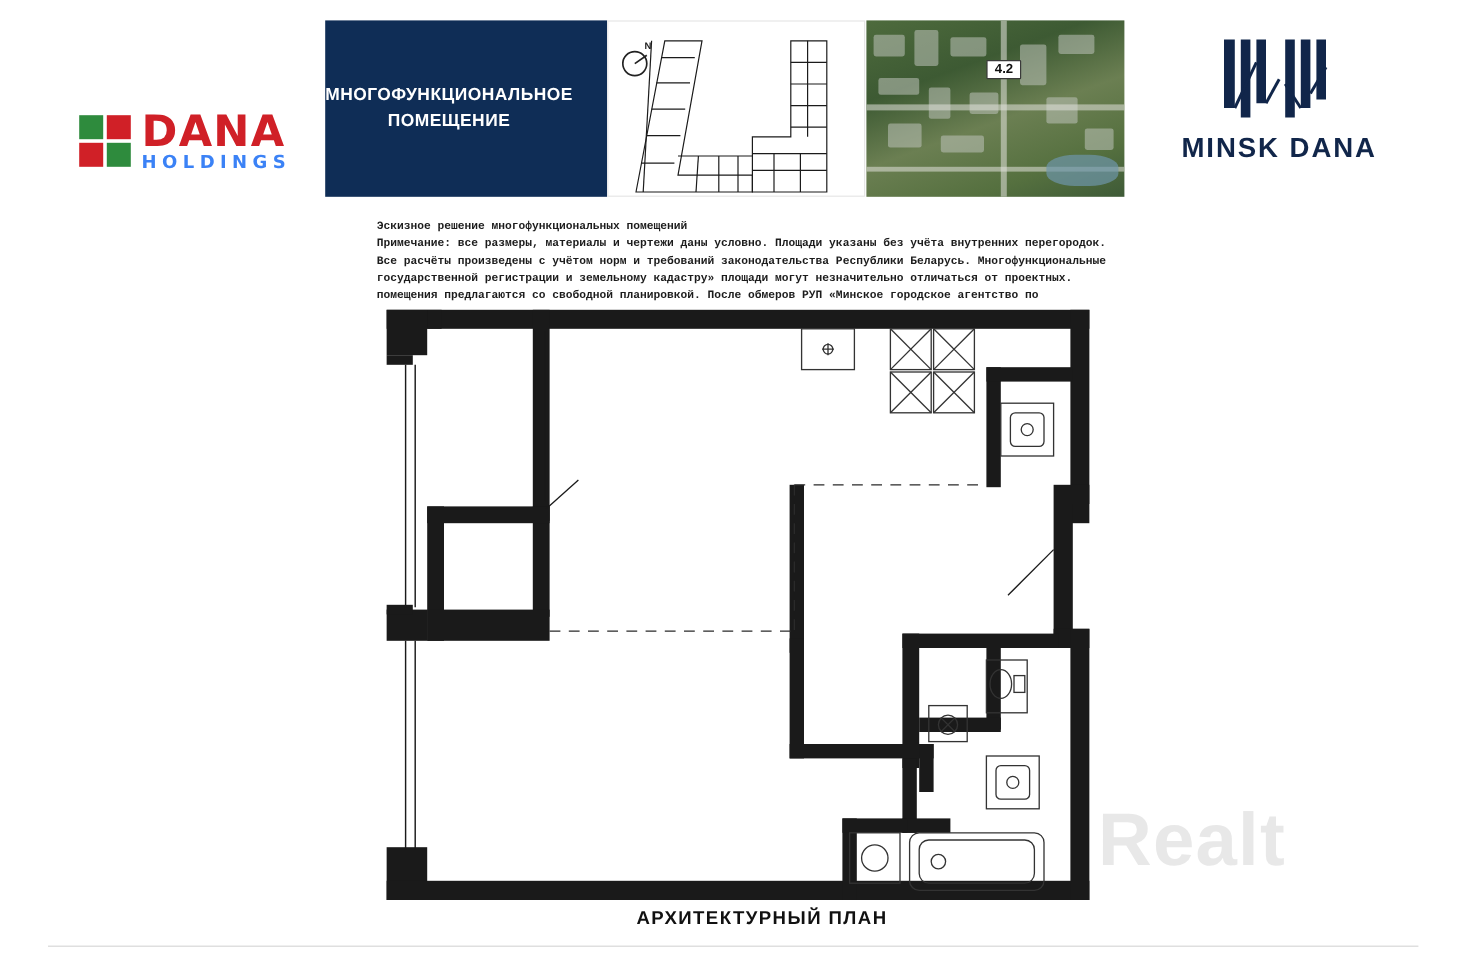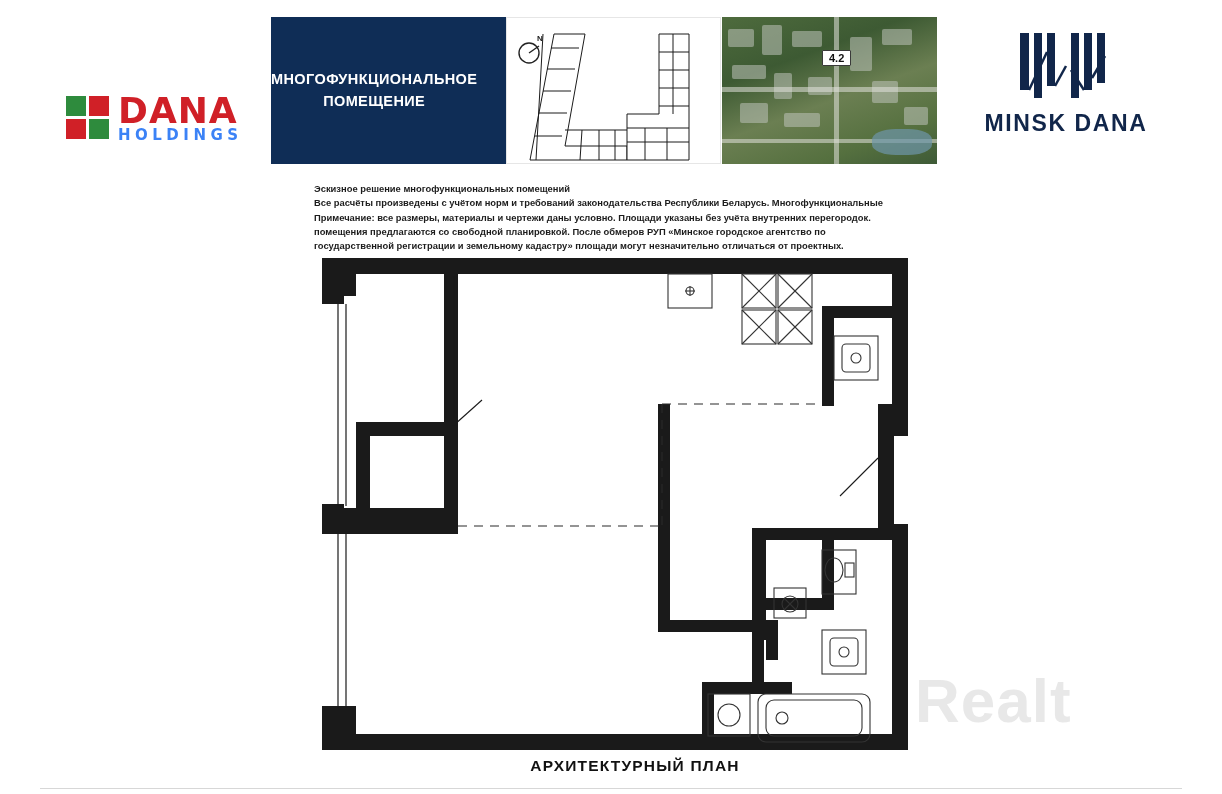--- a/index.html
+++ b/index.html
@@ -163,21 +163,21 @@
   
   .note {
     position: absolute;
     left: 314px; top: 182px;
     width: 625px;
     font-size: 9.4px;
     line-height: 1.52;
     color: #1c1c1c;
     font-weight: 600;
   }
-  .note p { margin: 0; }
+  .note p { margin: 0; font-family: Liberation Mono, monospace; }
 
   
   .plan-wrap {
     position: absolute;
     left: 322px; top: 258px;
     width: 586px; height: 492px;
   }
   .plan-svg { display: block; }
 
   .watermark {
@@ -309,24 +309,24 @@
           <path d="M55 42 L68 62"></path>
           <path d="M76 50 L89 28"></path>
         </g>
       </svg>
       <div class="mw-text">MINSK DANA</div>
     </div>
   </div>
 
   <div class="note">
     <p>Эскизное решение многофункциональных помещений</p>
+    <p>Примечание: все размеры, материалы и чертежи даны условно. Площади указаны без учёта внутренних перегородок.</p>
     <p>Все расчёты произведены с учётом норм и требований законодательства Республики Беларусь. Многофункциональные</p>
-    <p>Примечание: все размеры, материалы и чертежи даны условно. Площади указаны без учёта внутренних перегородок.</p>
+    <p>государственной регистрации и земельному кадастру» площади могут незначительно отличаться от проектных.</p>
     <p>помещения предлагаются со свободной планировкой. После обмеров РУП «Минское городское агентство по</p>
-    <p>государственной регистрации и земельному кадастру» площади могут незначительно отличаться от проектных.</p>
   </div>
 
   <div class="plan-wrap">
     <svg class="plan-svg" width="586" height="492" viewBox="0 0 586 492">
 
       <g fill="#1a1a1a">
 
         <rect x="0" y="0" width="586" height="16"></rect>
 
         <rect x="0" y="0" width="34" height="38"></rect>

